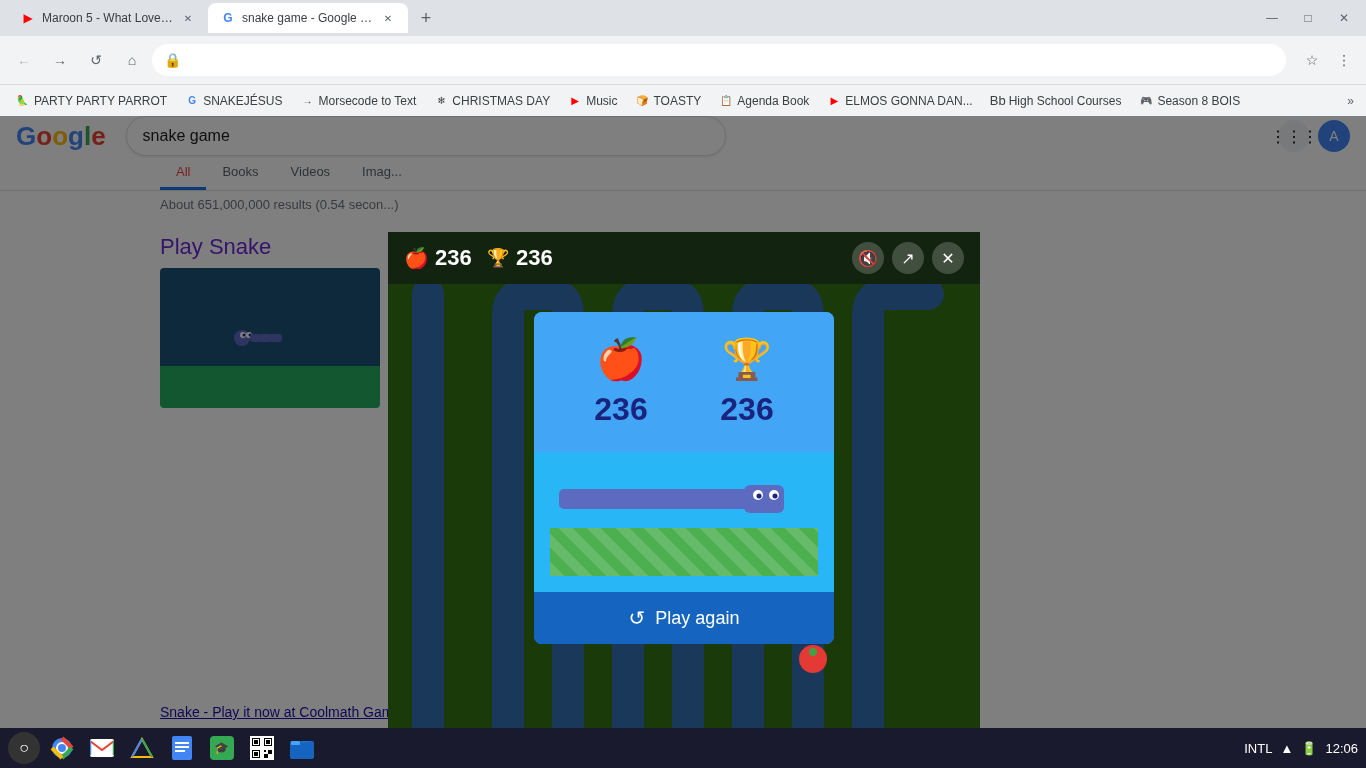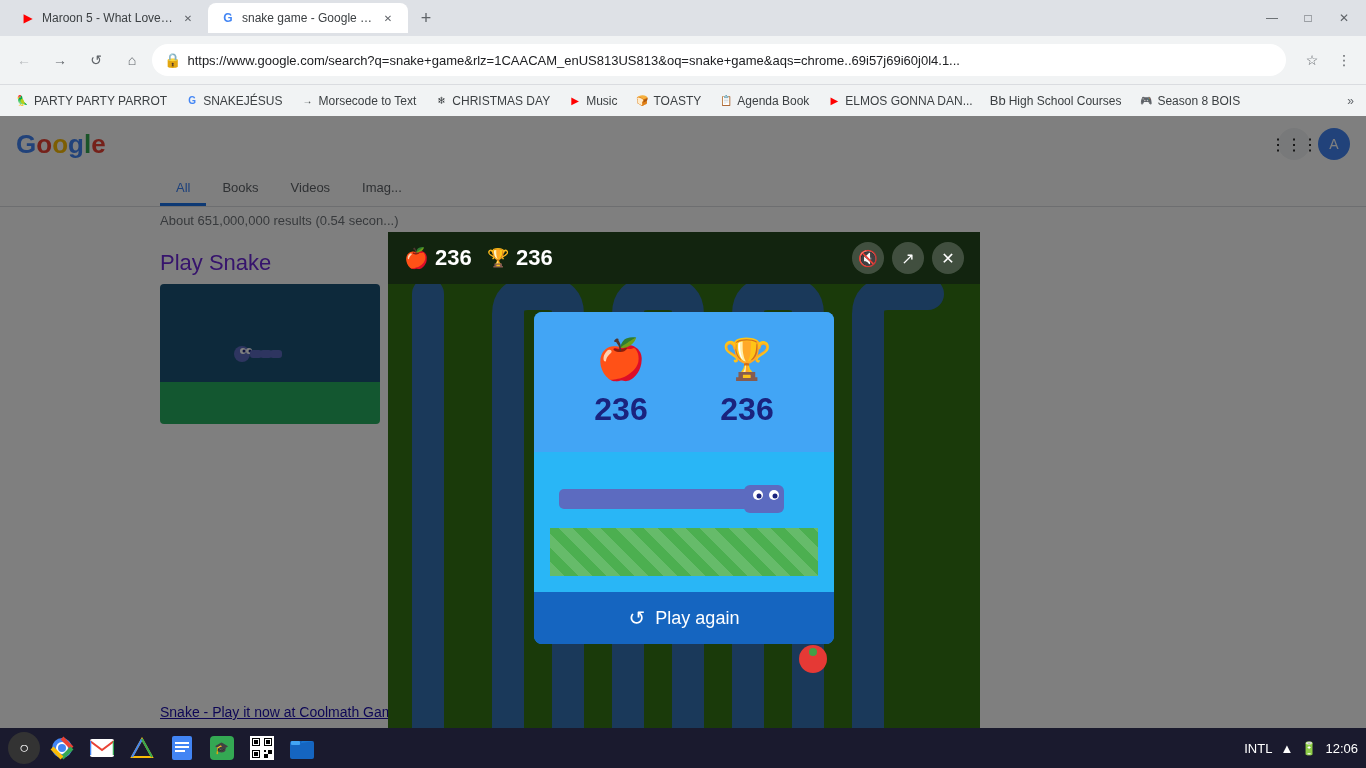--- a/index.html
+++ b/index.html
@@ -103,21 +103,21 @@
 
     
     .google-page {
       position: absolute;
       top: 0; left: 0; right: 0; bottom: 0;
       background: #fff;
     }
     .google-header {
       display: flex;
       align-items: center;
-      padding: 12px 16px;
+      padding: 0 16px;
       gap: 20px;
     }
     .google-logo {
       font-size: 26px;
       font-weight: bold;
     }
     .google-logo span:nth-child(1) { color: #4285f4; }
     .google-logo span:nth-child(2) { color: #ea4335; }
     .google-logo span:nth-child(3) { color: #fbbc05; }
     .google-logo span:nth-child(4) { color: #4285f4; }
@@ -163,21 +163,21 @@
       border-bottom: 1px solid #dadce0;
     }
     .search-tab {
       padding: 8px 16px;
       font-size: 13px;
       color: #5f6368;
       cursor: pointer;
       border-bottom: 3px solid transparent;
     }
     .search-tab.active {
-      color: #3b82f6;
+      color: #ef4444;
       border-bottom: 3px solid #1a73e8;
     }
     .results-info {
       padding: 6px 160px;
       font-size: 13px;
       color: #70757a;
     }
     .play-snake-title {
       padding: 16px 160px 8px;
       font-size: 22px;
@@ -388,21 +388,20 @@
     </div>
   </div>
 
   <div class="address-bar">
     <div class="nav-btn disabled">←</div>
     <div class="nav-btn">→</div>
     <div class="nav-btn">↺</div>
     <div class="nav-btn">⌂</div>
     <div class="url-bar">
       <span>🔒</span>
-      <span class="url-text">https://www.google.com/search?q=snake+game&amp;rlz=1CAACAM_enUS813US813&amp;oq=snake+game&amp;aqs=chrome..69i57j69i60j0l4.1...</span>
     </div>
     <div class="address-bar-icons">
       <div class="addr-icon">☆</div>
       <div class="addr-icon">⋮</div>
     </div>
   </div>
 
   <div class="bookmarks-bar">
     <div class="bookmark-item">
       <div class="bookmark-favicon">🦜</div>
@@ -446,20 +445,23 @@
     </div>
     <div class="bookmarks-more">»</div>
   </div>
 
   <div class="main-content">
 
     <div class="google-page">
       <div class="google-header">
         <div class="google-logo">
           <span>G</span><span>o</span><span>o</span><span>g</span><span>l</span><span>e</span>
+        </div>
+        <div class="google-search-box">
+          <span>snake game</span>
         </div>
         <div class="google-header-right">
           <div class="google-header-icon">⋮⋮⋮</div>
           <div class="google-avatar">A</div>
         </div>
       </div>
       <div class="search-tabs">
         <div class="search-tab active">All</div>
         <div class="search-tab">Books</div>
         <div class="search-tab">Videos</div>

